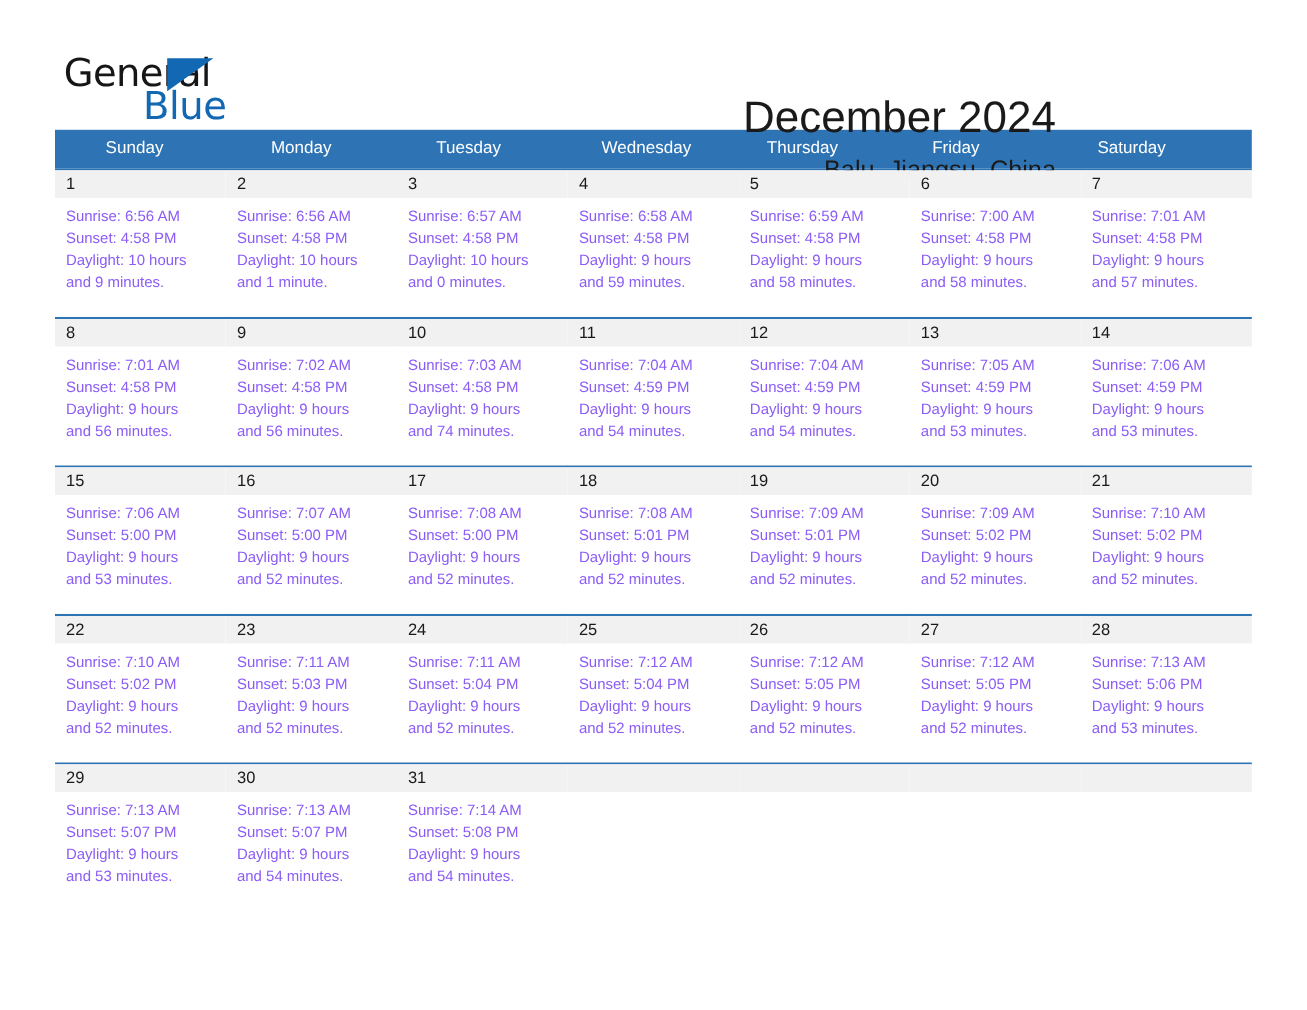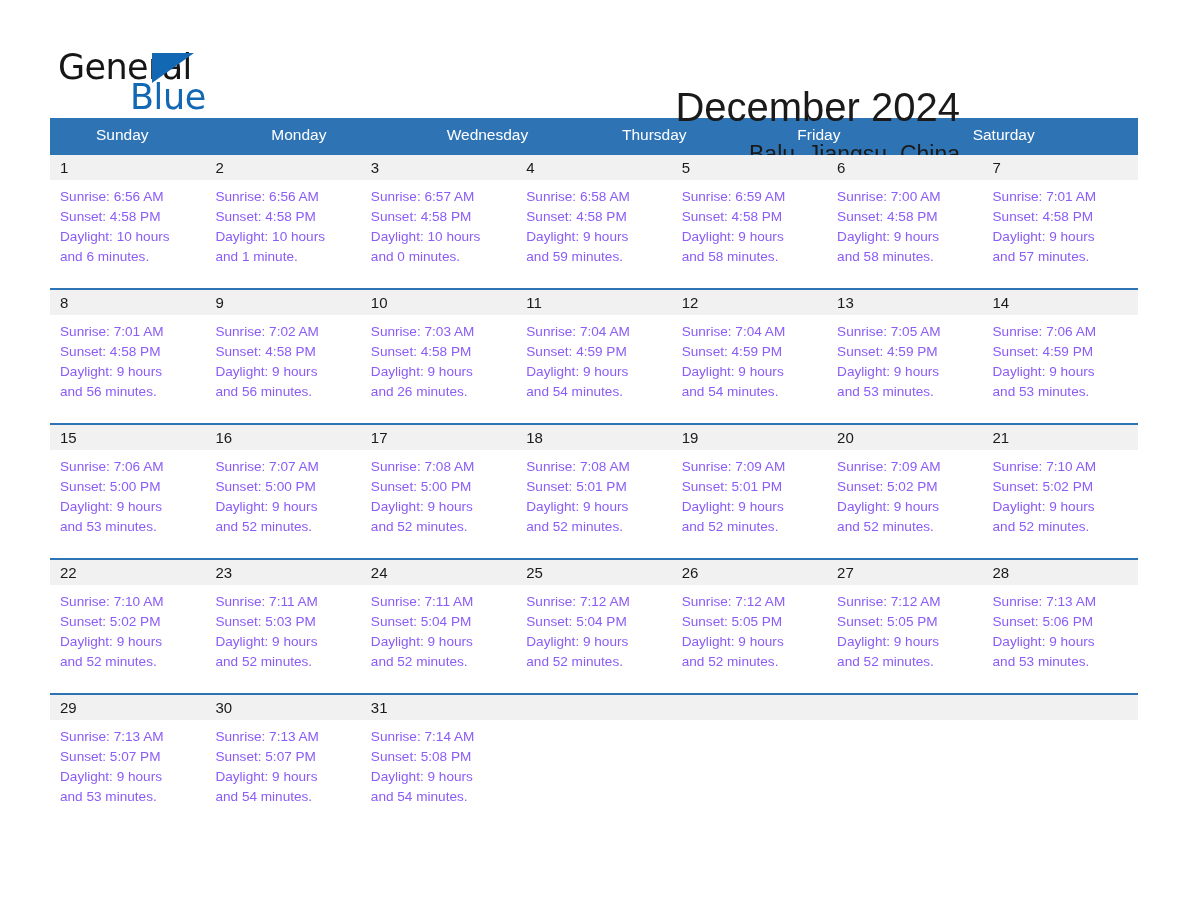--- a/index.html
+++ b/index.html
@@ -149,34 +149,35 @@
       <div class="cal-subtitle">Balu, Jiangsu, China</div>
     </div>
 
   </div>
 
   <div class="calendar">
 
     <div class="dow-row">
       <div class="dow-cell">Sunday</div>
       <div class="dow-cell">Monday</div>
+      <div class="dow-cell">Tuesday</div>
       <div class="dow-cell">Wednesday</div>
       <div class="dow-cell">Thursday</div>
       <div class="dow-cell">Friday</div>
       <div class="dow-cell">Saturday</div>
     </div>
 
     <div class="week">
       <div class="day">
         <div class="day-num-band">1</div>
         <div class="day-body">
           <div>Sunrise: 6:56 AM</div>
           <div>Sunset: 4:58 PM</div>
           <div>Daylight: 10 hours</div>
-          <div>and 6 minutes.</div>
+          <div>and 9 minutes.</div>
         </div>
       </div>
       <div class="day">
         <div class="day-num-band">2</div>
         <div class="day-body">
           <div>Sunrise: 6:56 AM</div>
           <div>Sunset: 4:58 PM</div>
           <div>Daylight: 10 hours</div>
           <div>and 1 minute.</div>
         </div>
@@ -246,21 +247,21 @@
           <div>Daylight: 9 hours</div>
           <div>and 56 minutes.</div>
         </div>
       </div>
       <div class="day">
         <div class="day-num-band">10</div>
         <div class="day-body">
           <div>Sunrise: 7:03 AM</div>
           <div>Sunset: 4:58 PM</div>
           <div>Daylight: 9 hours</div>
-          <div>and 26 minutes.</div>
+          <div>and 74 minutes.</div>
         </div>
       </div>
       <div class="day">
         <div class="day-num-band">11</div>
         <div class="day-body">
           <div>Sunrise: 7:04 AM</div>
           <div>Sunset: 4:59 PM</div>
           <div>Daylight: 9 hours</div>
           <div>and 54 minutes.</div>
         </div>

